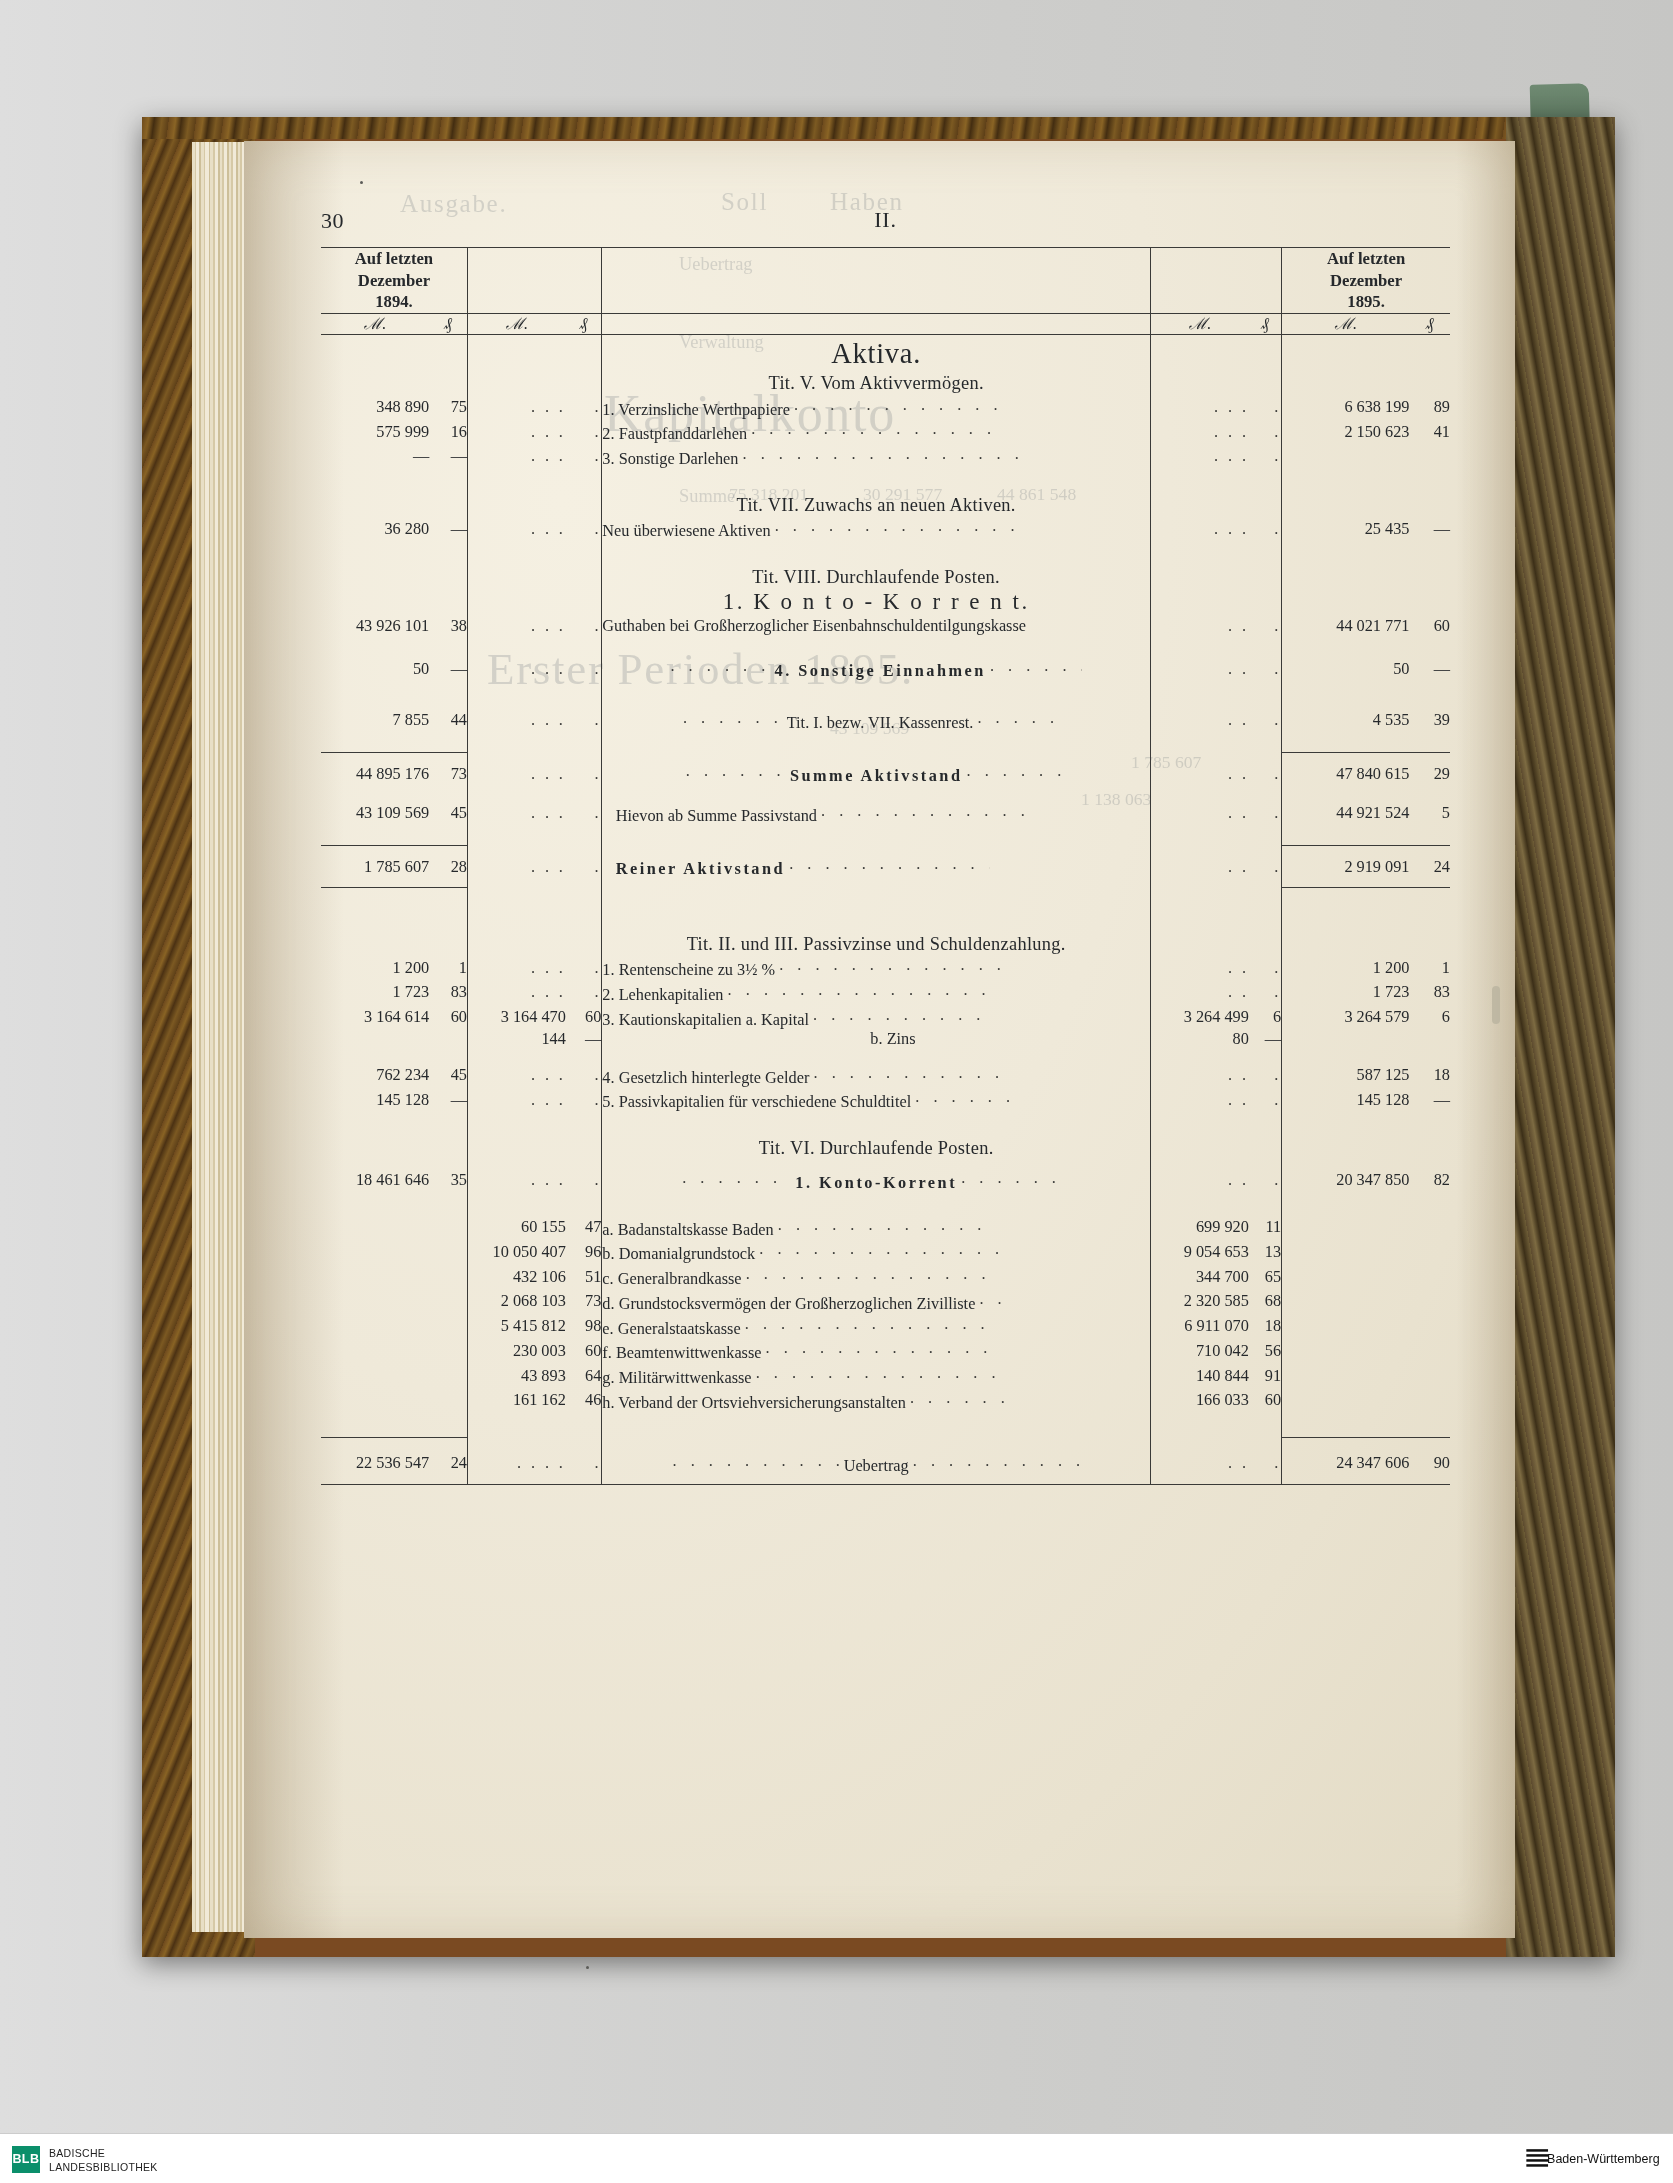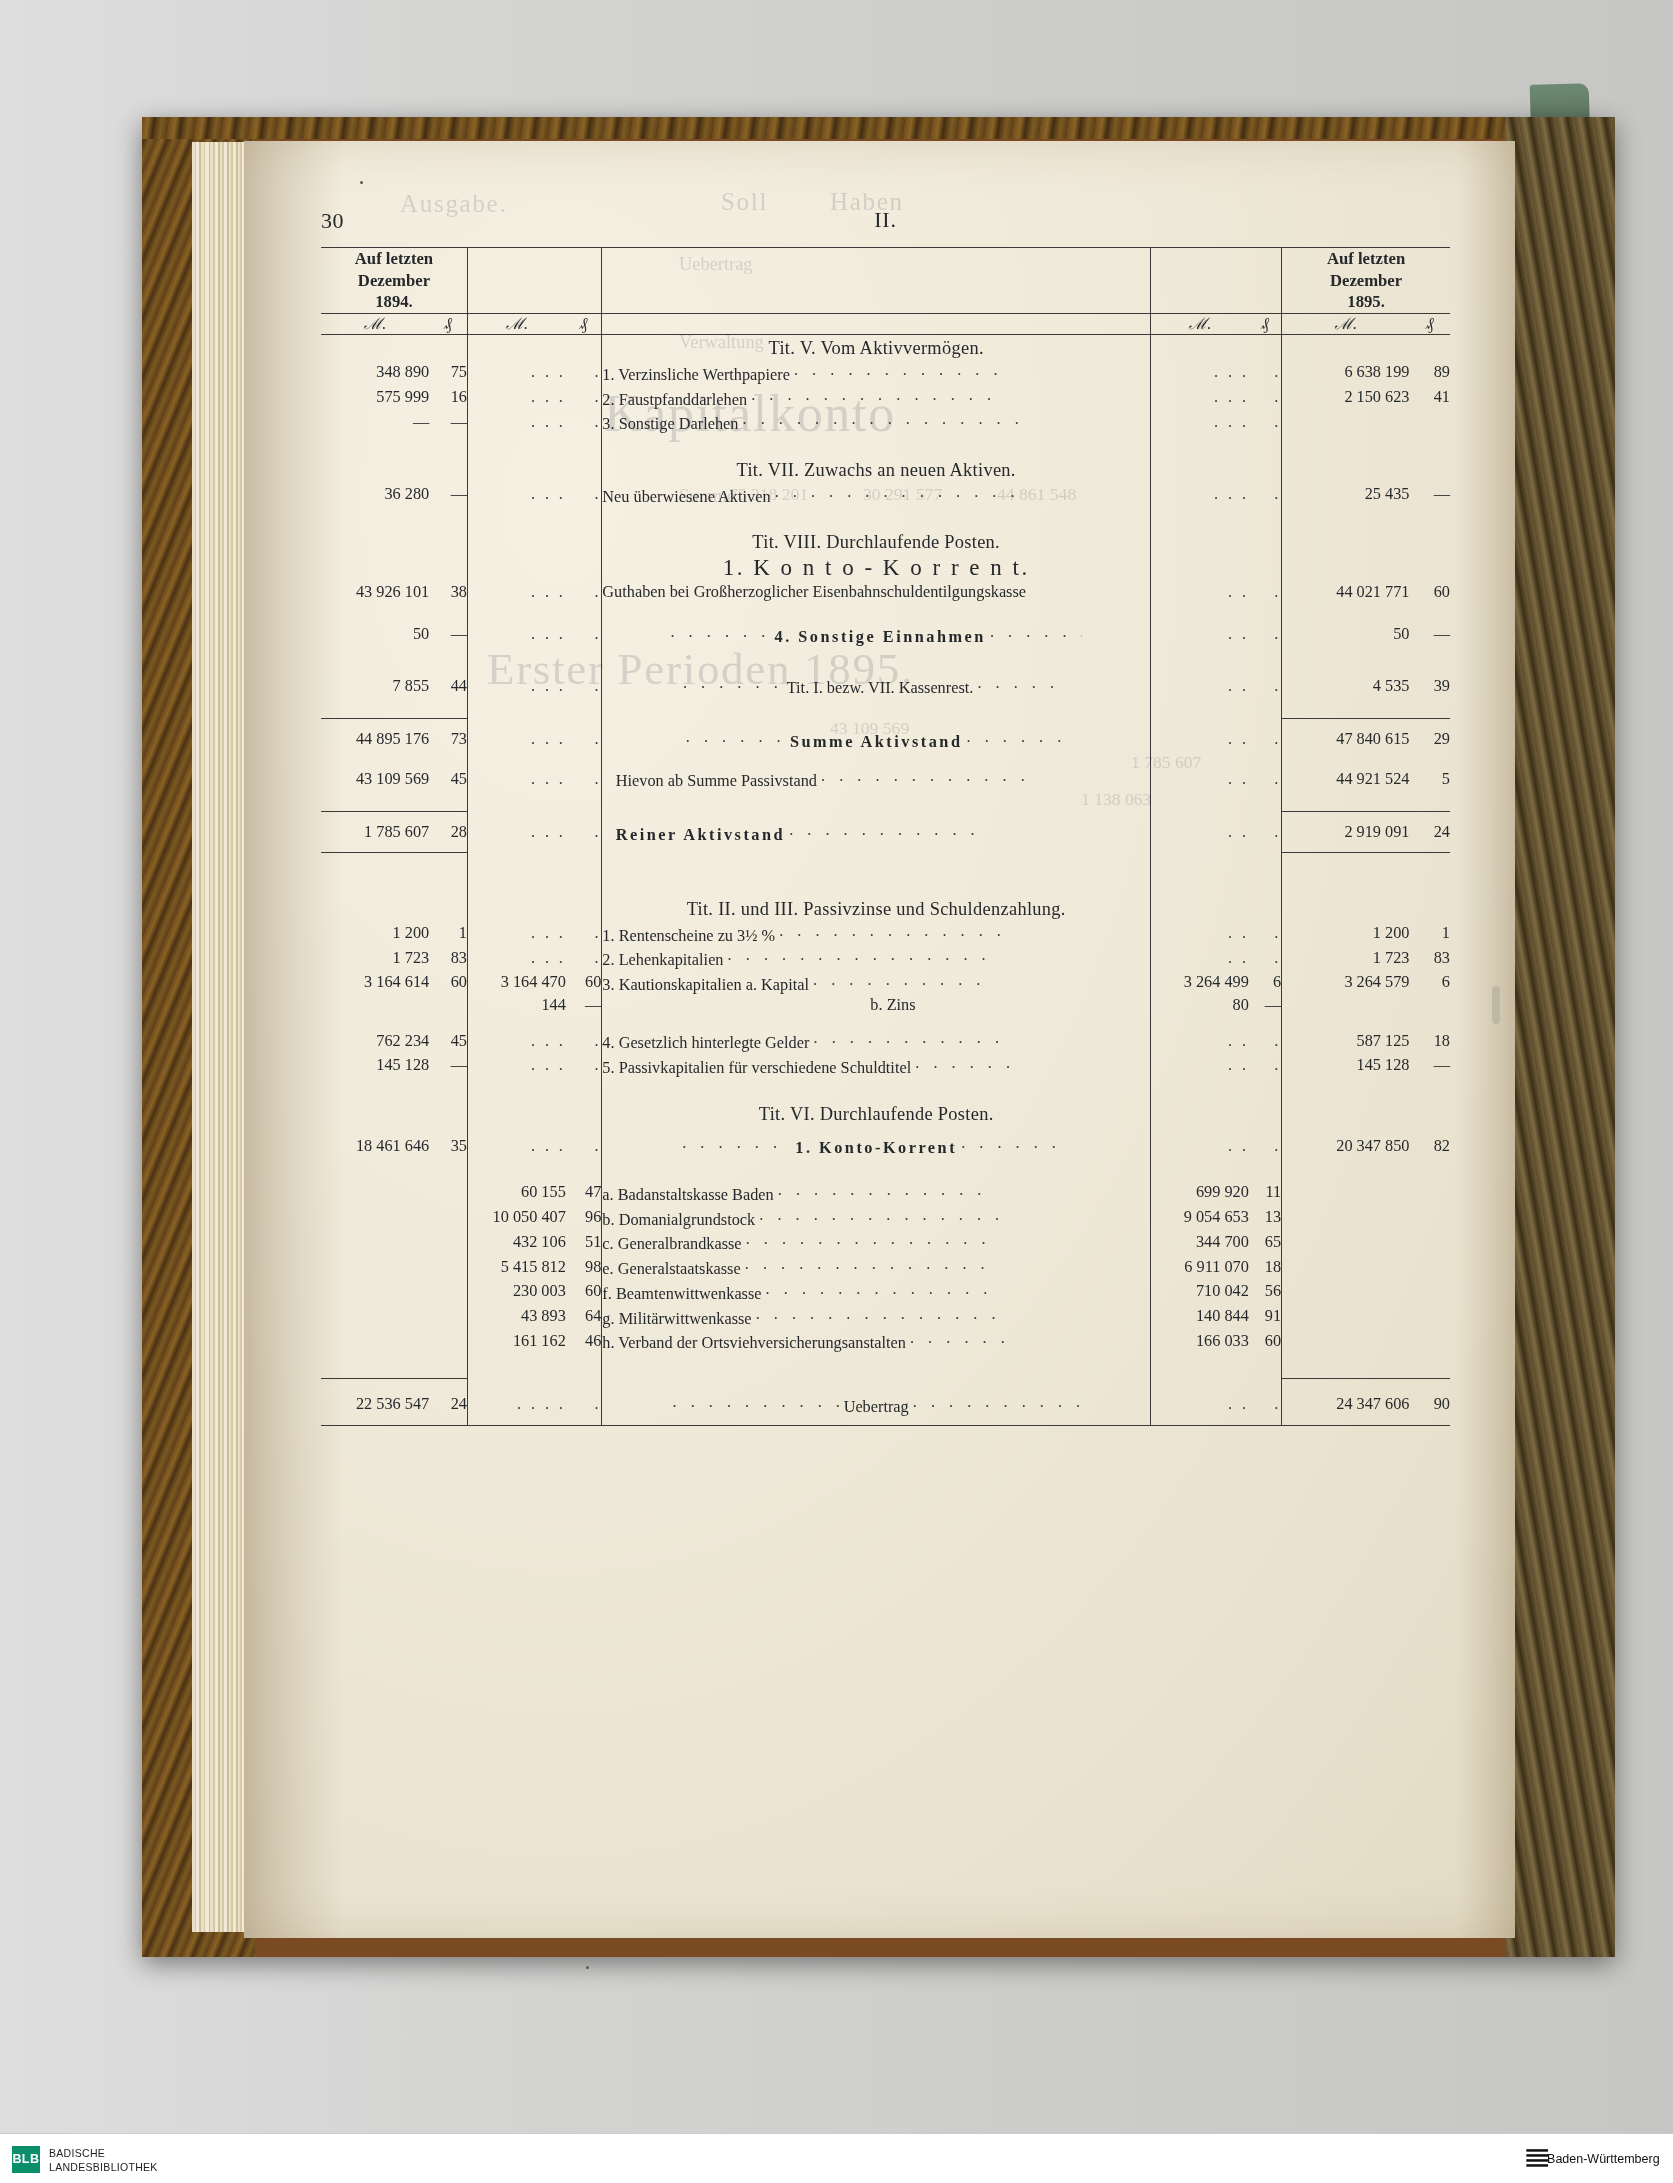--- a/index.html
+++ b/index.html
@@ -312,20 +312,31 @@
       <tr class="rule-cell">
         <td colspan="2" class="rule-cell" style="height:3.3px"></td>
         <td class="rule-cell" style="border-left:1.3px solid #3a3a38"></td>
         <td class="rule-cell vr"></td>
         <td class="rule-cell vr"></td>
         <td class="rule-cell"></td>
         <td class="rule-cell vr"></td>
         <td colspan="2" class="rule-cell"></td>
       </tr>
 
+      <tr>
+        <td></td>
+            <td></td>
+        <td style="border-left:1.3px solid #3a3a38"></td>
+            <td class="vr"></td>
+        <td class="section-title vr">Aktiva.</td>
+        <td></td>
+            <td class="vr"></td>
+            <td></td>
+            <td></td>
+      </tr>
 
       <tr>
         <td></td>
             <td></td>
         <td style="border-left:1.3px solid #3a3a38"></td>
             <td class="vr"></td>
         <td class="tit vr">Tit. V. Vom Aktivvermögen.</td>
         <td></td>
             <td class="vr"></td>
             <td></td>
@@ -808,20 +819,34 @@
         <td></td>
             <td></td>
         <td class="num2" style="border-left:1.3px solid #3a3a38">432 106</td>
         <td class="pf vr">51</td>
         <td class="desc vr">
           <span>c. Generalbrandkasse</span>
           <span class="leaders" style="width:251px">. . . . . . . . . . . . . . . . . . . . . . . .</span>
         </td>
         <td class="num2">344 700</td>
         <td class="pf vr">65</td>
+        <td></td>
+            <td></td>
+      </tr>
+      <tr class="row-line">
+        <td></td>
+            <td></td>
+        <td class="num2" style="border-left:1.3px solid #3a3a38">2 068 103</td>
+        <td class="pf vr">73</td>
+        <td class="desc vr">
+          <span>d. Grundstocksvermögen der Großherzoglichen Zivilliste</span>
+          <span class="leaders" style="width:25px">. .</span>
+        </td>
+        <td class="num2">2 320 585</td>
+        <td class="pf vr">68</td>
         <td></td>
             <td></td>
       </tr>
       <tr class="row-line">
         <td></td>
             <td></td>
         <td class="num2" style="border-left:1.3px solid #3a3a38">5 415 812</td>
         <td class="pf vr">98</td>
         <td class="desc vr">
           <span>e. Generalstaatskasse</span>

